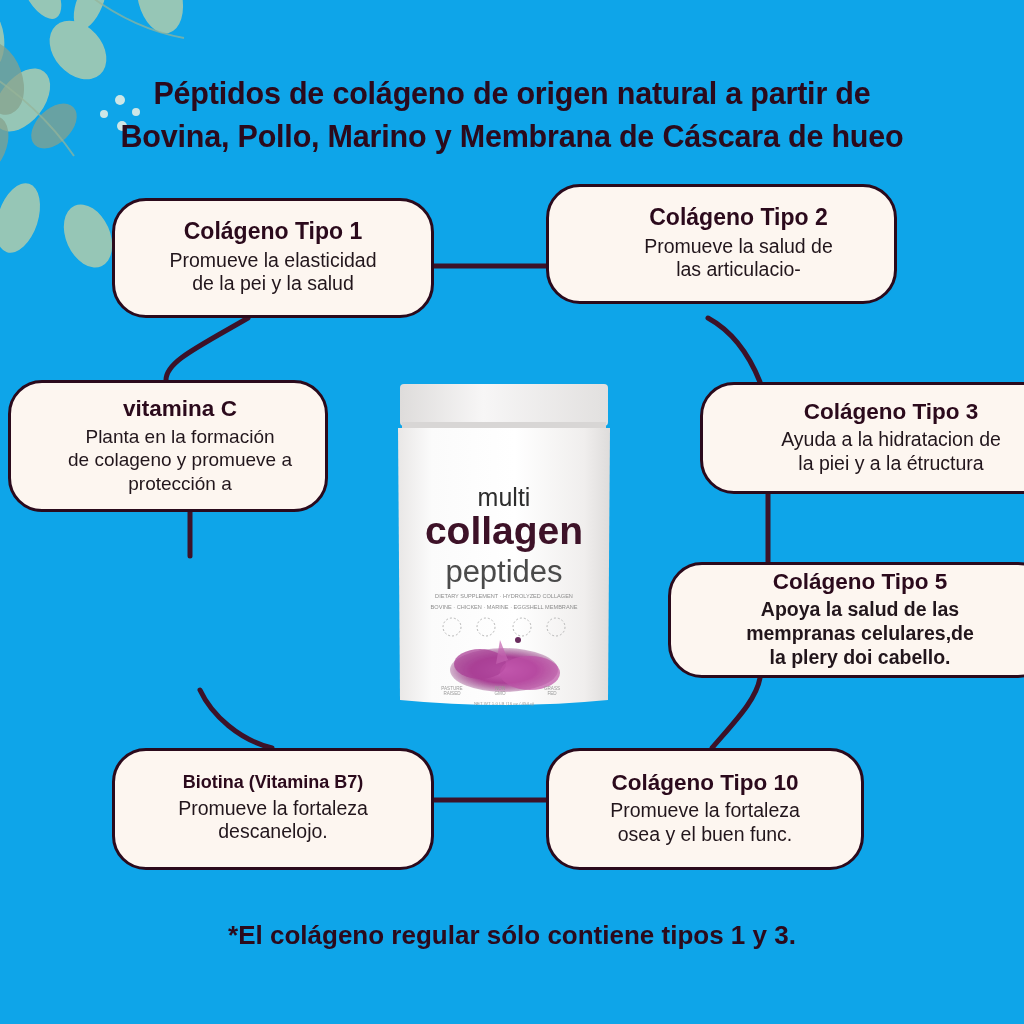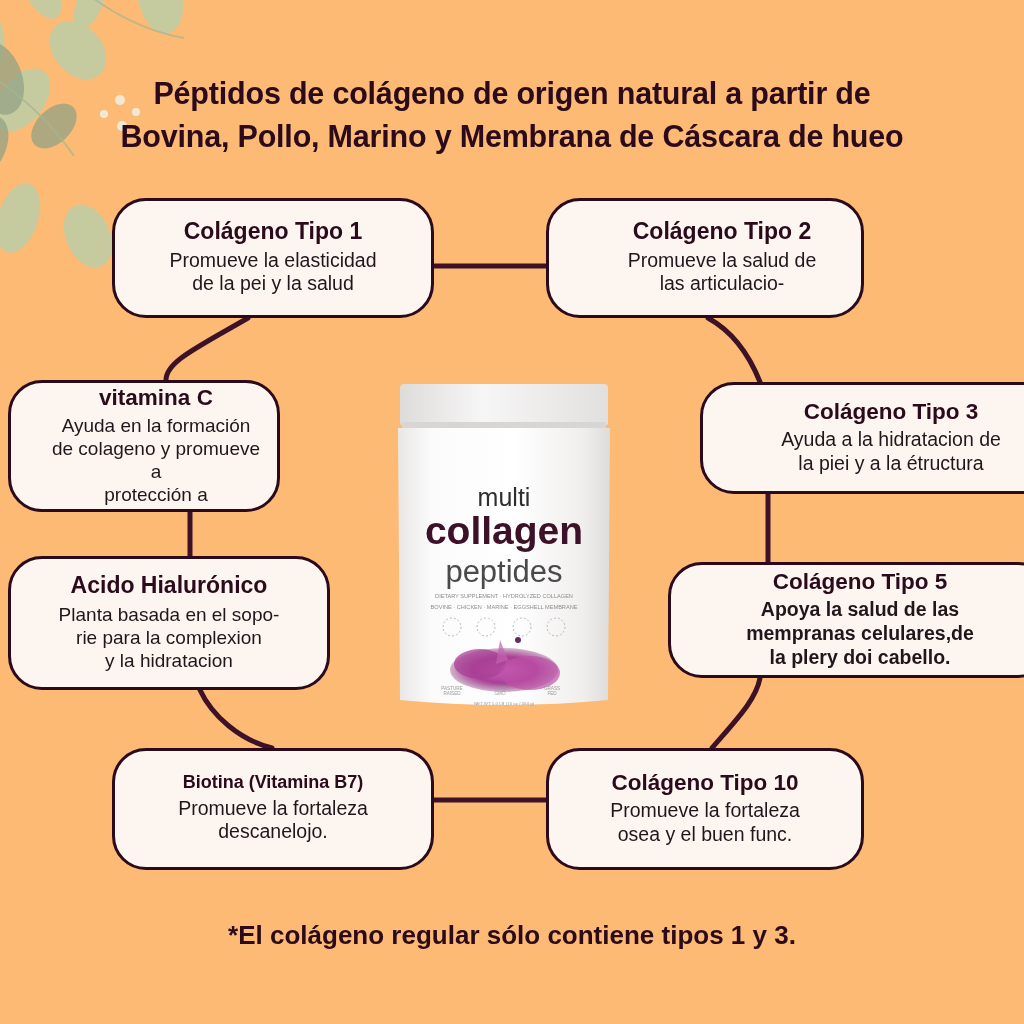--- a/index.html
+++ b/index.html
@@ -4,21 +4,21 @@
 <style>
   html, body {
     margin: 0;
     padding: 0;
     background: #fdf6f0;
   }
   #poster {
     position: relative;
     width: 1024px;
     height: 1024px;
-    background: #fdba74;
+    background: #0ea5e9;
     overflow: hidden;
     font-family: "Liberation Sans", sans-serif;
     color: #2a0a1c;
   }
 
   
   .leaf-layer {
     position: absolute;
     left: -30px;
     top: -40px;
@@ -100,23 +100,23 @@
     font-size: 19.5px;
     font-weight: normal;
     line-height: 1.22;
     color: #22161c;
     white-space: pre-line;
   }
   .card.overflow .d { position: relative; z-index: 3; font-weight: bold; }
 
   
   #card-t1  { left: 112px; top: 198px;  width: 322px; height: 120px; }
-  #card-t2  { left: 546px; top: 198px;  width: 318px; height: 120px; padding-left: 46px; }
+  #card-t2  { left: 546px; top: 184px;  width: 351px; height: 120px; padding-left: 46px; }
   #card-t3  { left: 668px; top: 382px;  width: 382px; height: 112px; margin-left: 32px; }
-  #card-vc  { left: 8px;   top: 380px;  width: 272px; height: 132px; padding-left: 36px; }
+  #card-vc  { left: 8px;   top: 380px;  width: 320px; height: 132px; padding-left: 36px; }
   #card-t5  { left: 668px; top: 562px;  width: 384px; height: 116px; }
   #card-ha  { left: 8px;   top: 556px;  width: 322px; height: 134px; }
   #card-t10 { left: 546px; top: 748px;  width: 318px; height: 122px; }
   #card-b7  { left: 112px; top: 748px;  width: 322px; height: 122px; }
 
   #card-t1 .t, #card-t2 .t { font-size: 23px; }
   #card-b7 .t { font-size: 18px; }
   #card-ha .t { font-size: 23px; }
   #card-vc .d { font-size: 19px; }
   #card-ha .d { font-size: 19px; }
@@ -254,38 +254,32 @@
   </div>
 
   <div class="card" id="card-t3">
     <div class="t">Colágeno Tipo 3</div>
     <div class="d">Ayuda a la hidratacion de
 la piei y a la étructura</div>
   </div>
 
   <div class="card" id="card-vc">
     <div class="t">vitamina C</div>
-    <div class="d">Ayuda en la formación
+    <div class="d">Planta en la formación
 de colageno y promueve a
 protección a</div>
   </div>
 
   <div class="card overflow" id="card-t5">
     <div class="t">Colágeno Tipo 5</div>
     <div class="d">Apoya la salud de las
 mempranas celulares,de
 la plery doi cabello.</div>
   </div>
 
-  <div class="card" id="card-ha">
-    <div class="t">Acido Hialurónico</div>
-    <div class="d">Planta basada en el sopo-
-rie para la complexion
-y la hidratacion</div>
-  </div>
 
   <div class="card" id="card-t10">
     <div class="t">Colágeno Tipo 10</div>
     <div class="d">Promueve la fortaleza
 osea y el buen func.</div>
   </div>
 
   <div class="card" id="card-b7">
     <div class="t">Biotina (Vitamina B7)</div>
     <div class="d">Promueve la fortaleza

